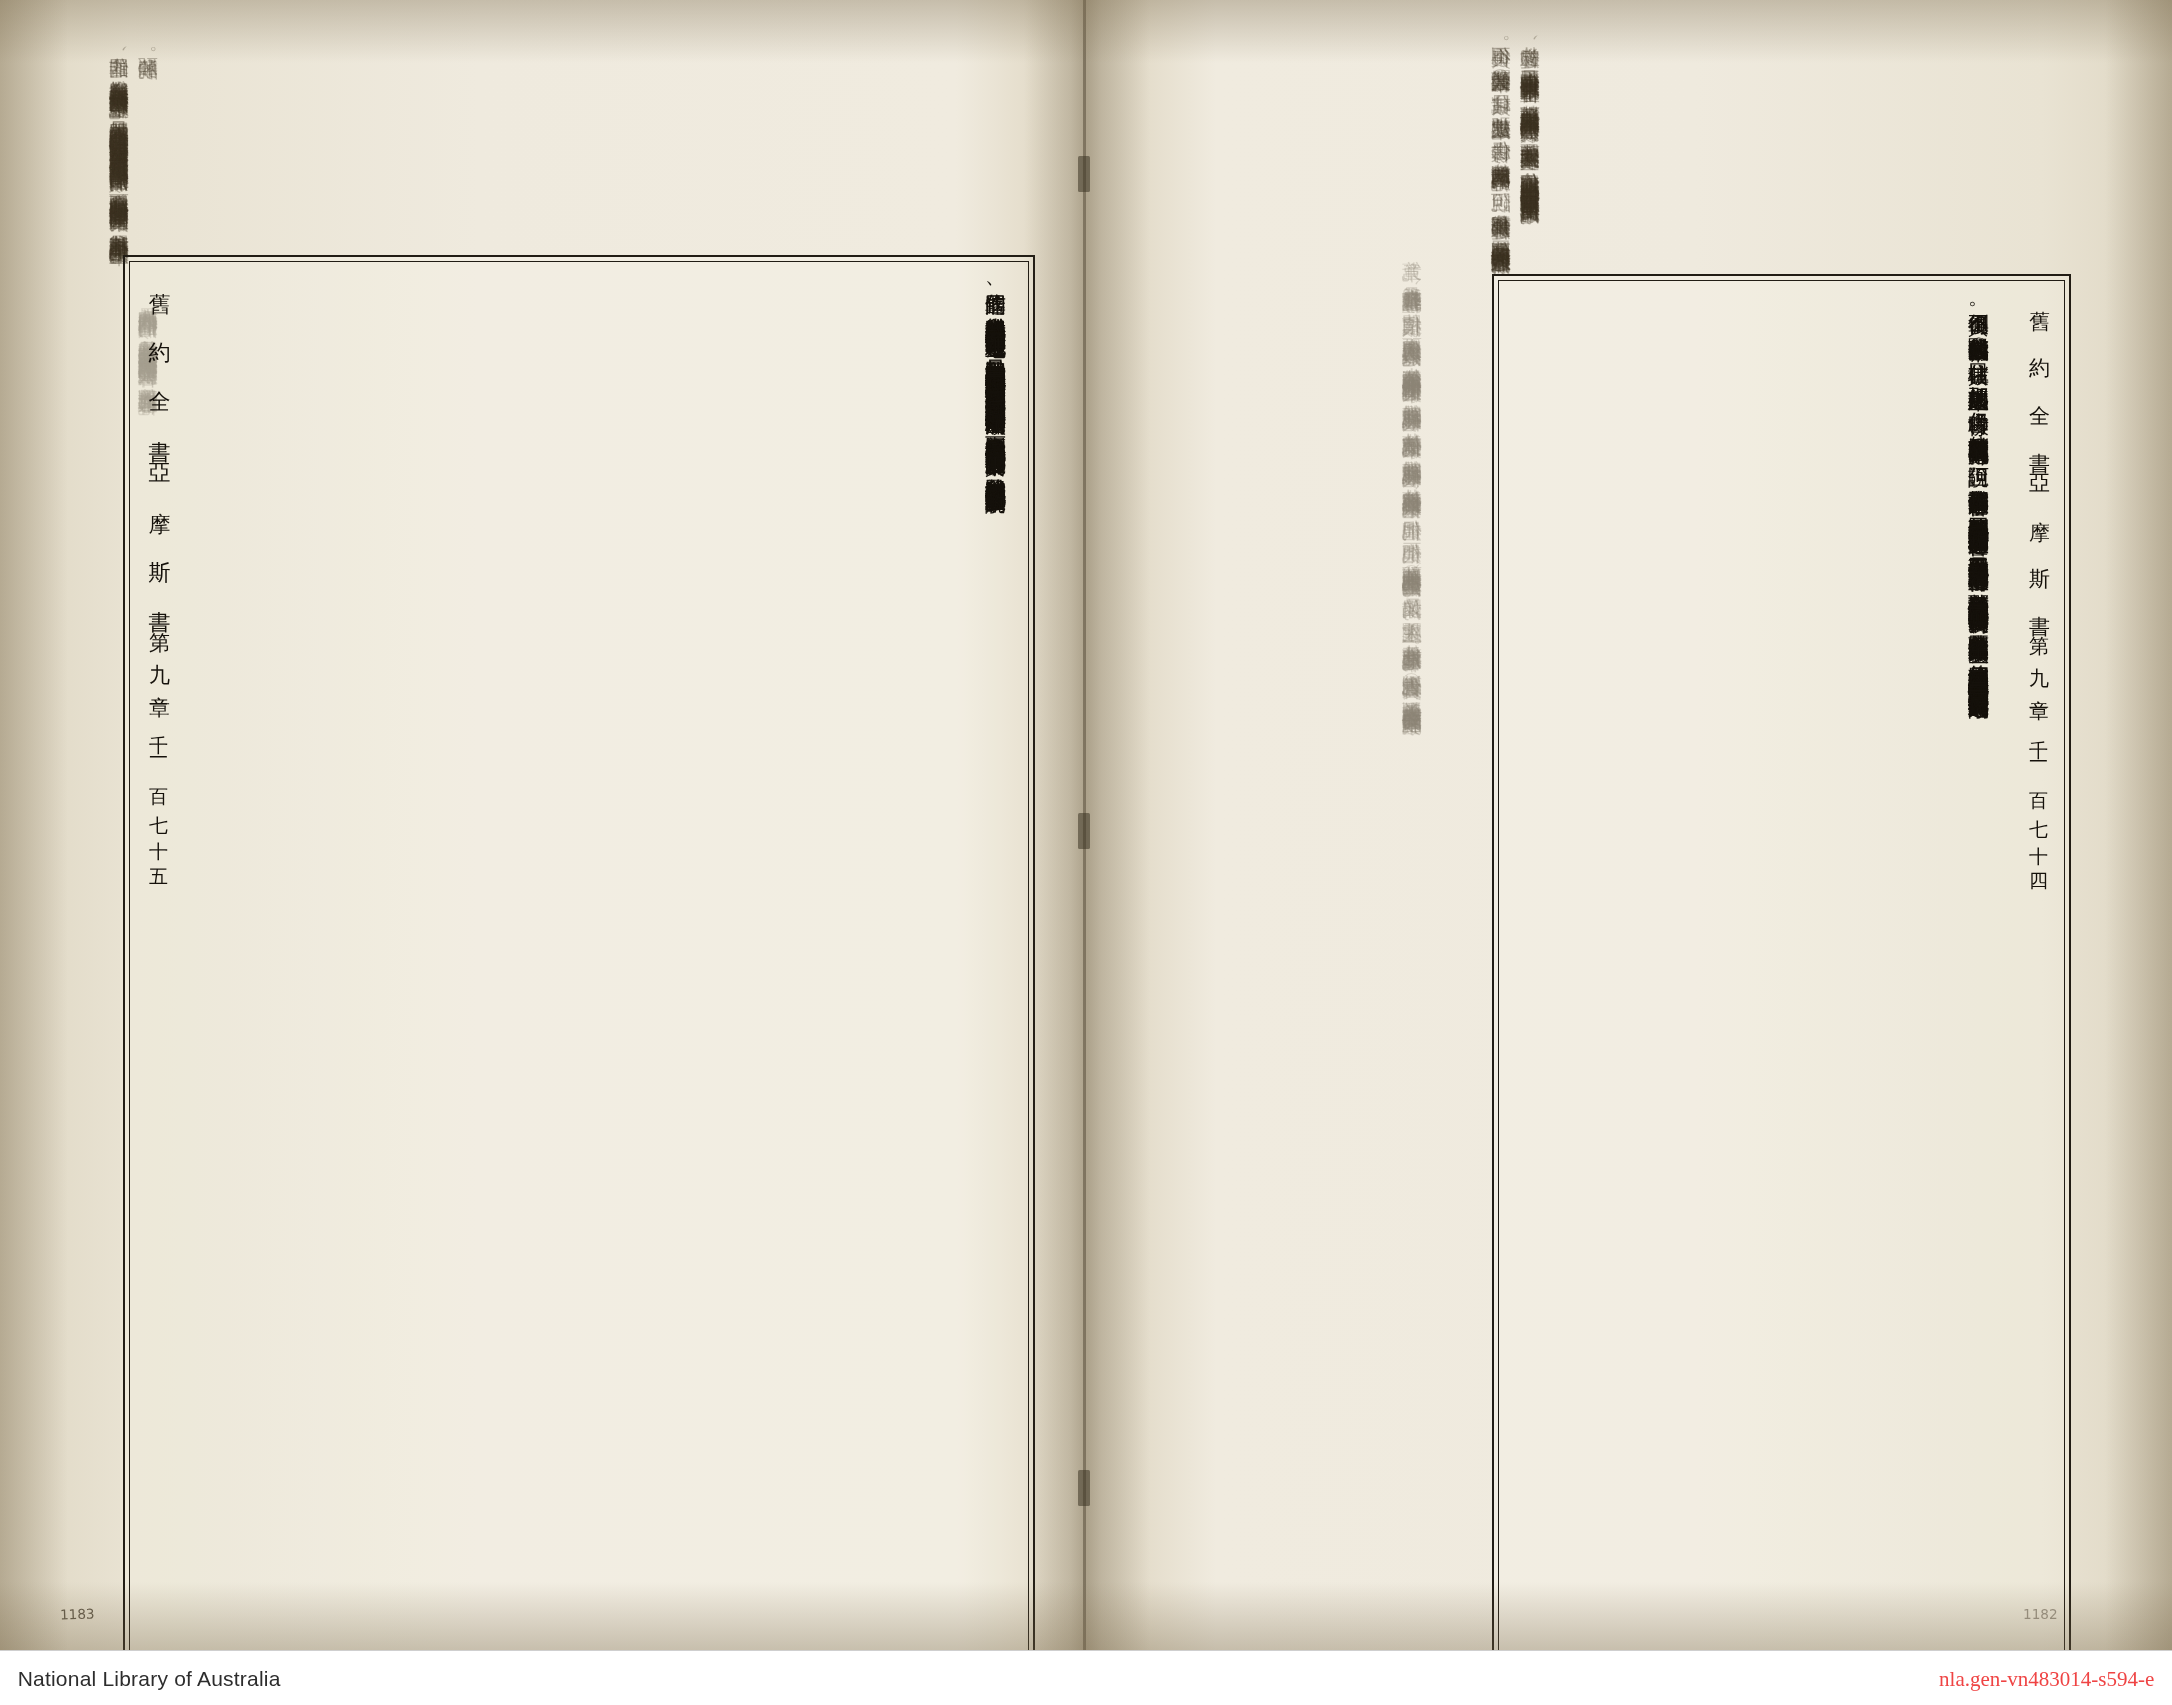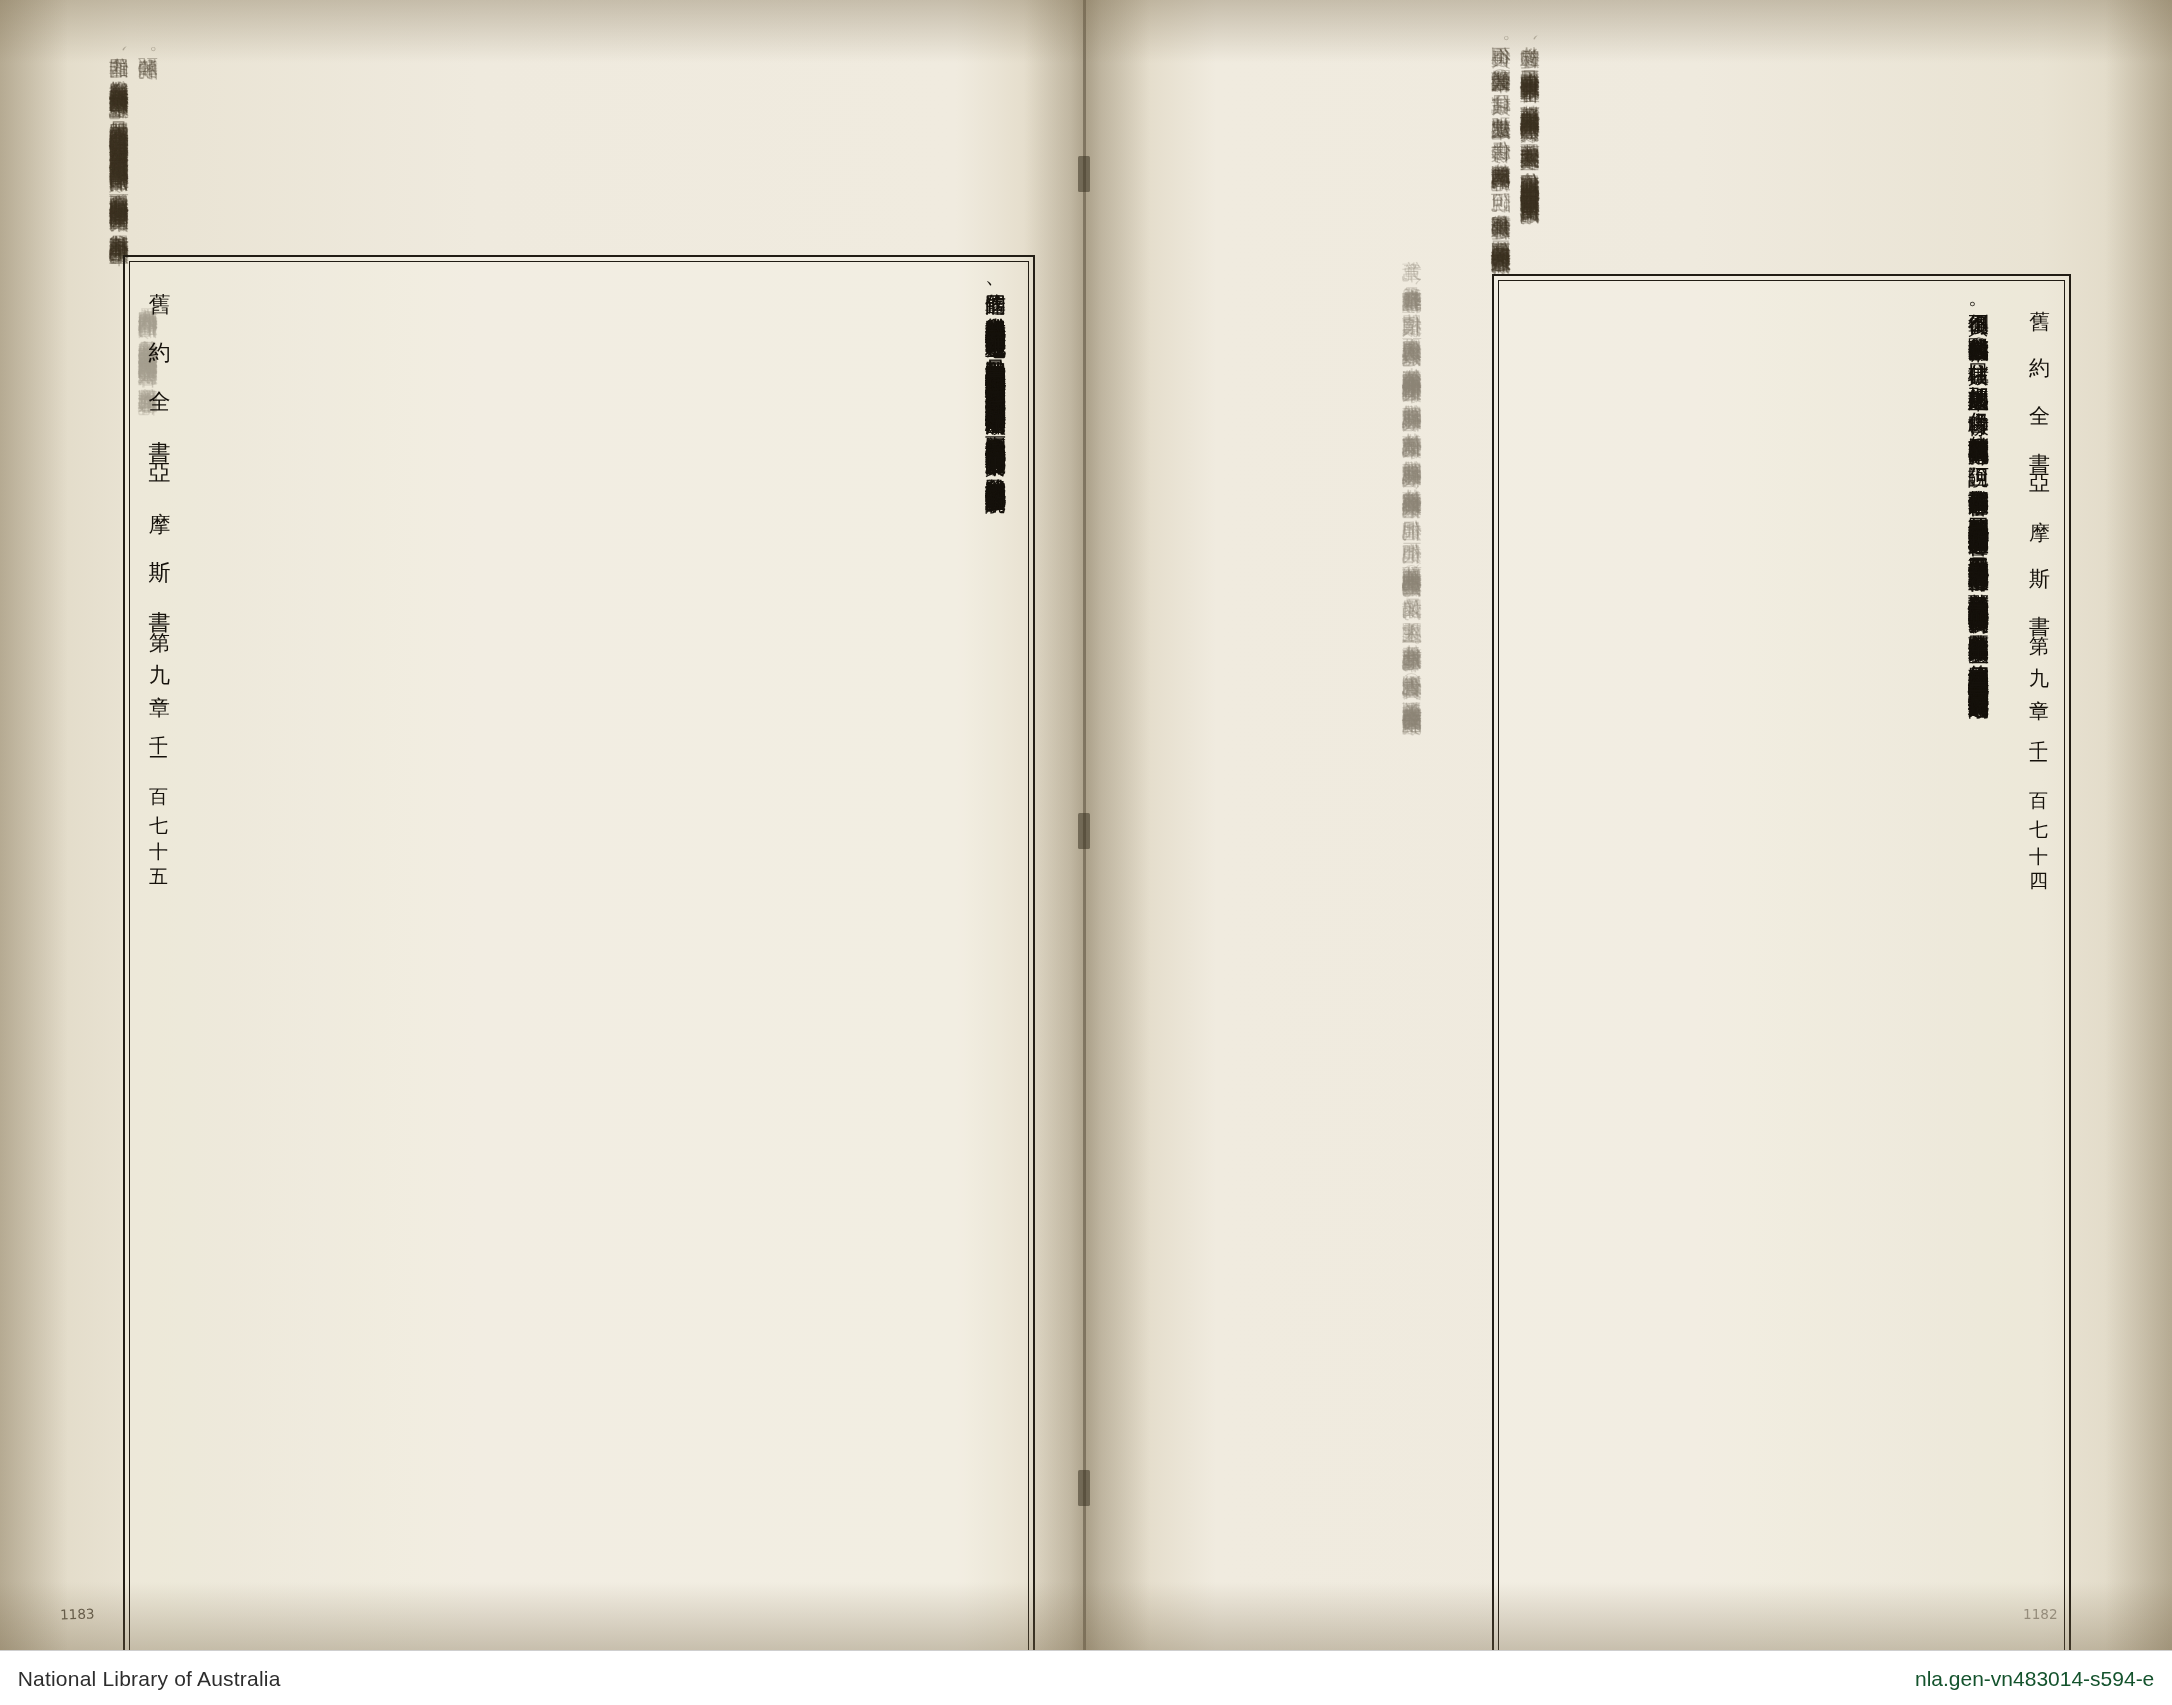--- a/index.html
+++ b/index.html
@@ -189,23 +189,23 @@
     position: absolute;
     left: 17.7px; top: 15.6px;
     font-family: "Liberation Sans", sans-serif;
     font-size: 21px;
     color: #2d2d2d;
     letter-spacing: 0.01em;
   }
   .footer-id {
     position: absolute;
     right: 17.7px; top: 15.6px;
-    font-family: Liberation Sans, sans-serif;
-    font-size: 21px;
-    color: #14532d;
+    font-family: Liberation Serif, serif;
+    font-size: 21px;
+    color: #ef4444;
   }
 </style>
 </head>
 <body>
 
 <div class="viewer">
 
   <div class="spread">
 
     <div class="bleed" id="bleed-right-top">倒不得復興。〇我必豎起大衞傾覆的帳幕、堵住其破口、把那破壞的建立起來、仍像古時一樣、使以東所餘剩的和所有稱爲我名下的國民都歸他、說但阿、我指著你們那裏所拜的永生神起誓、因此他們必要跌到那日美貌的處女壯年的男子都必因渴疲憊這些人指著撒瑪利亞作罪所立的神像起誓、是因爲不得聽主言他們必游行從這海到那海從北邊到東邊往來奔走尋求主言卻尋不得。苦難堪上主耶和華說日子快到我必使此地的人饑渴饑不是因爲絕糧渴不是因爲無水乃你們的喜歌變爲哀哭、使各人腰間繫麻雍除頭髮使通國人哀哭如喪獨生子、使你們的終局困廢主說到那日我必使日沒在午間白晝使地上黑暗我必使你們的節期變爲愁慘的日子使不忘因這事地不當震動麼其主居民不當哀痛麼地不當如河翻騰麼如伊及河攬起又塌陷</div>

